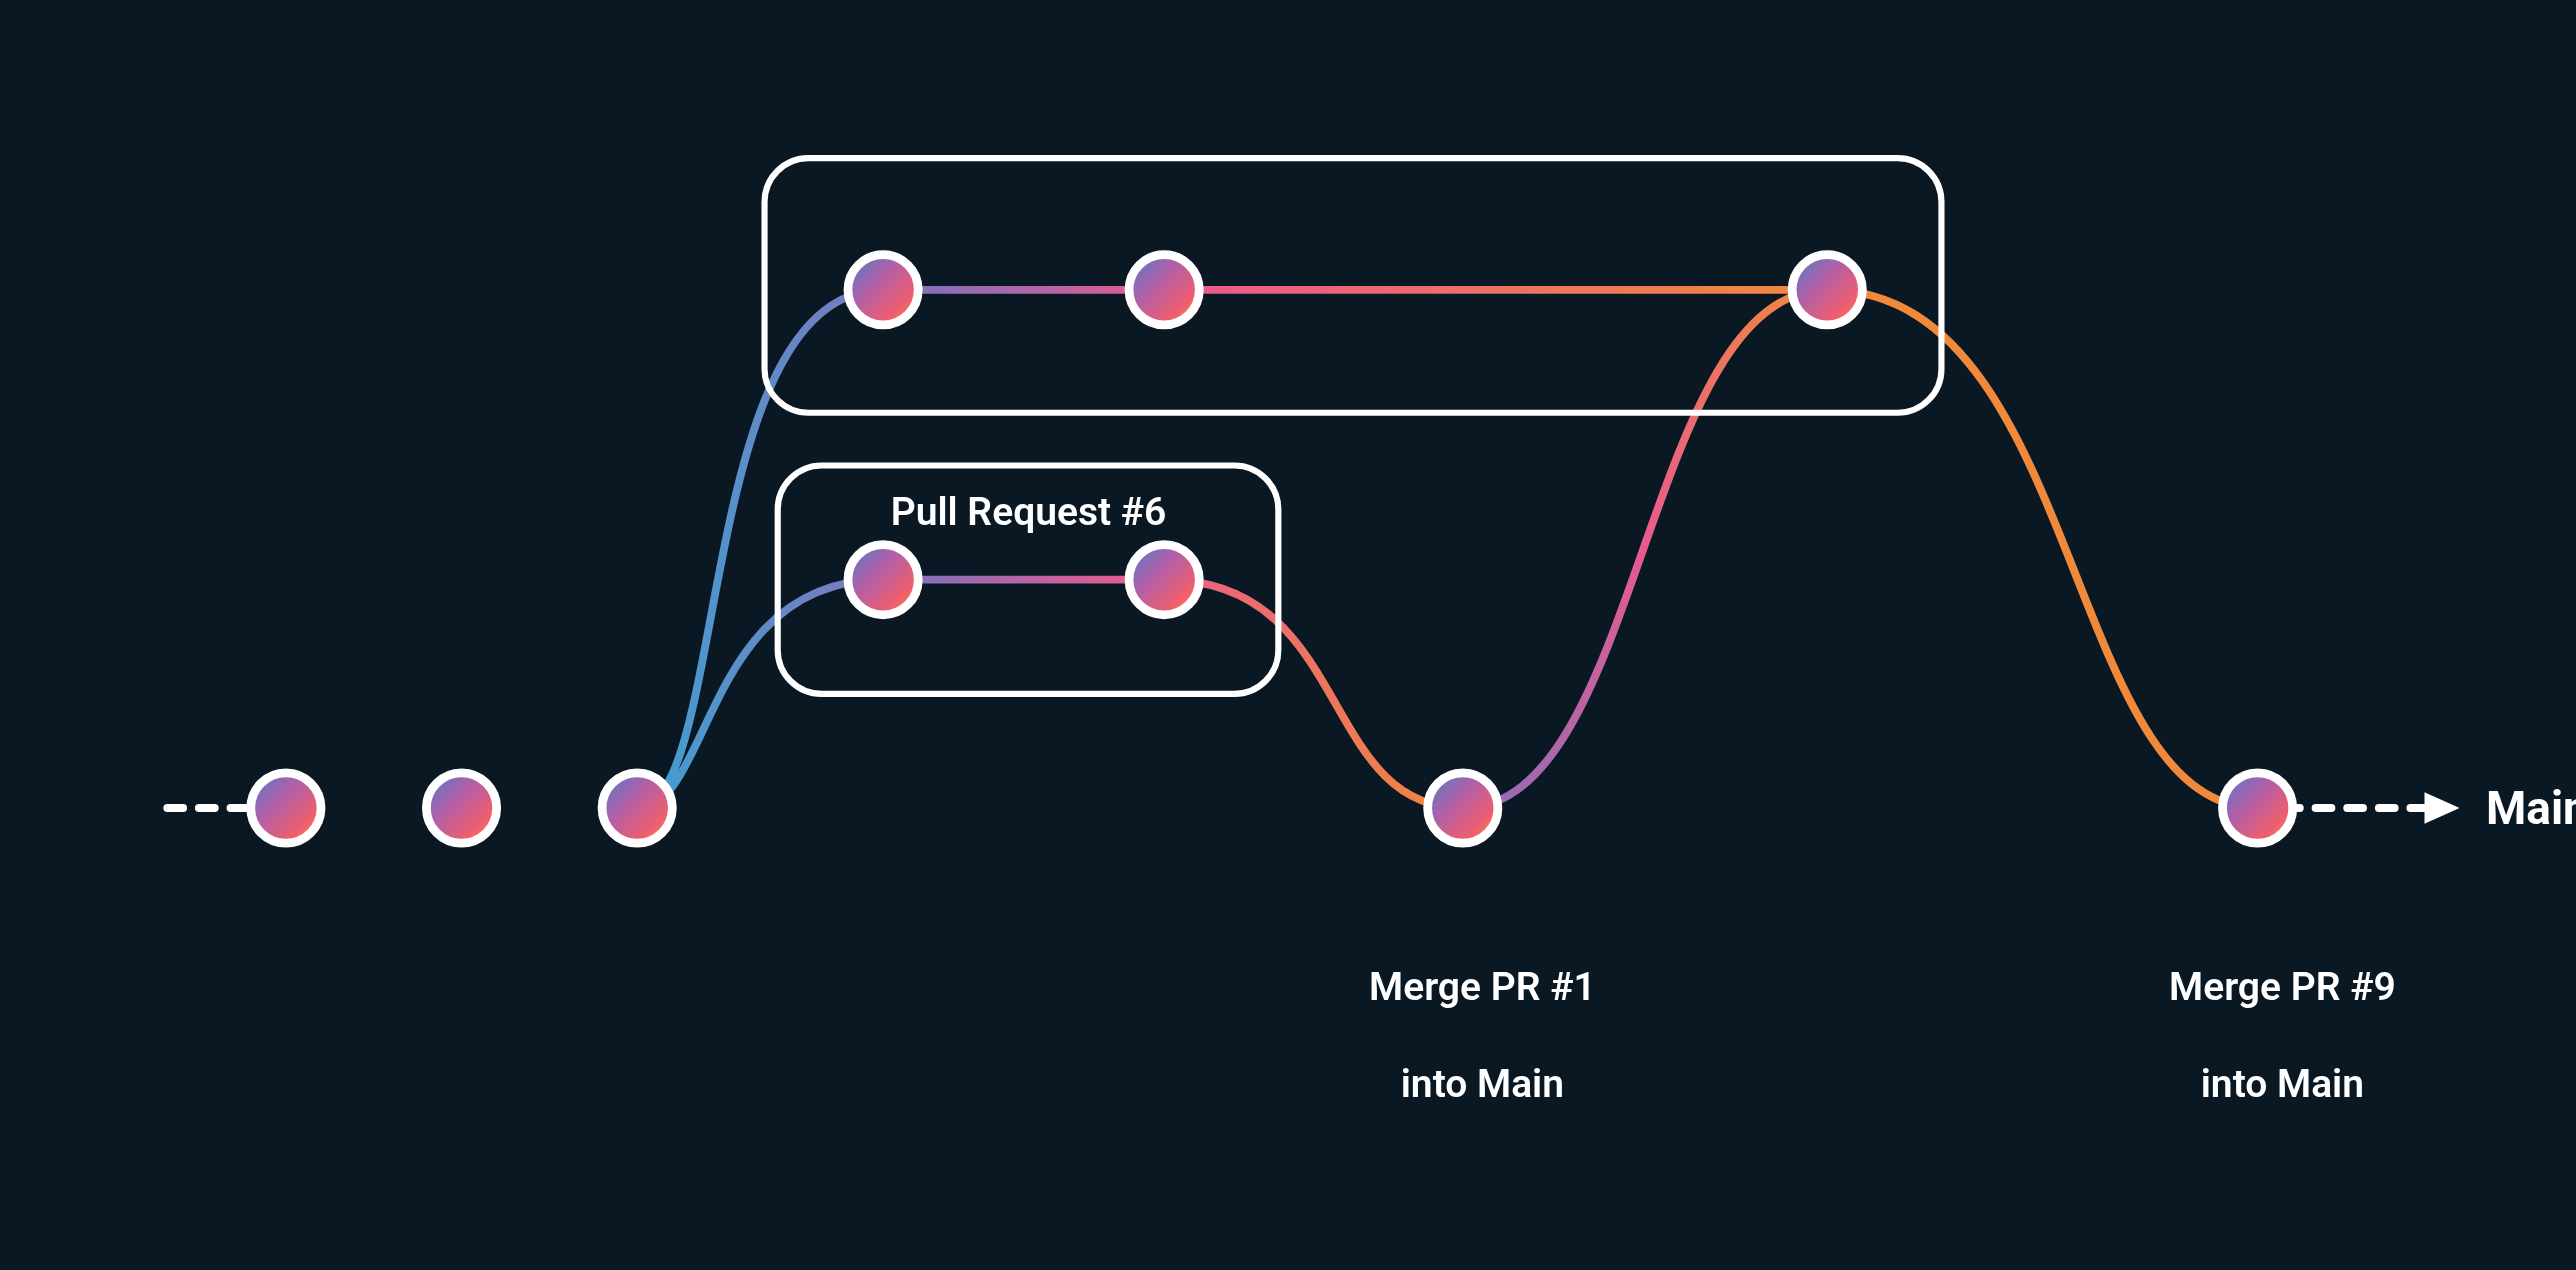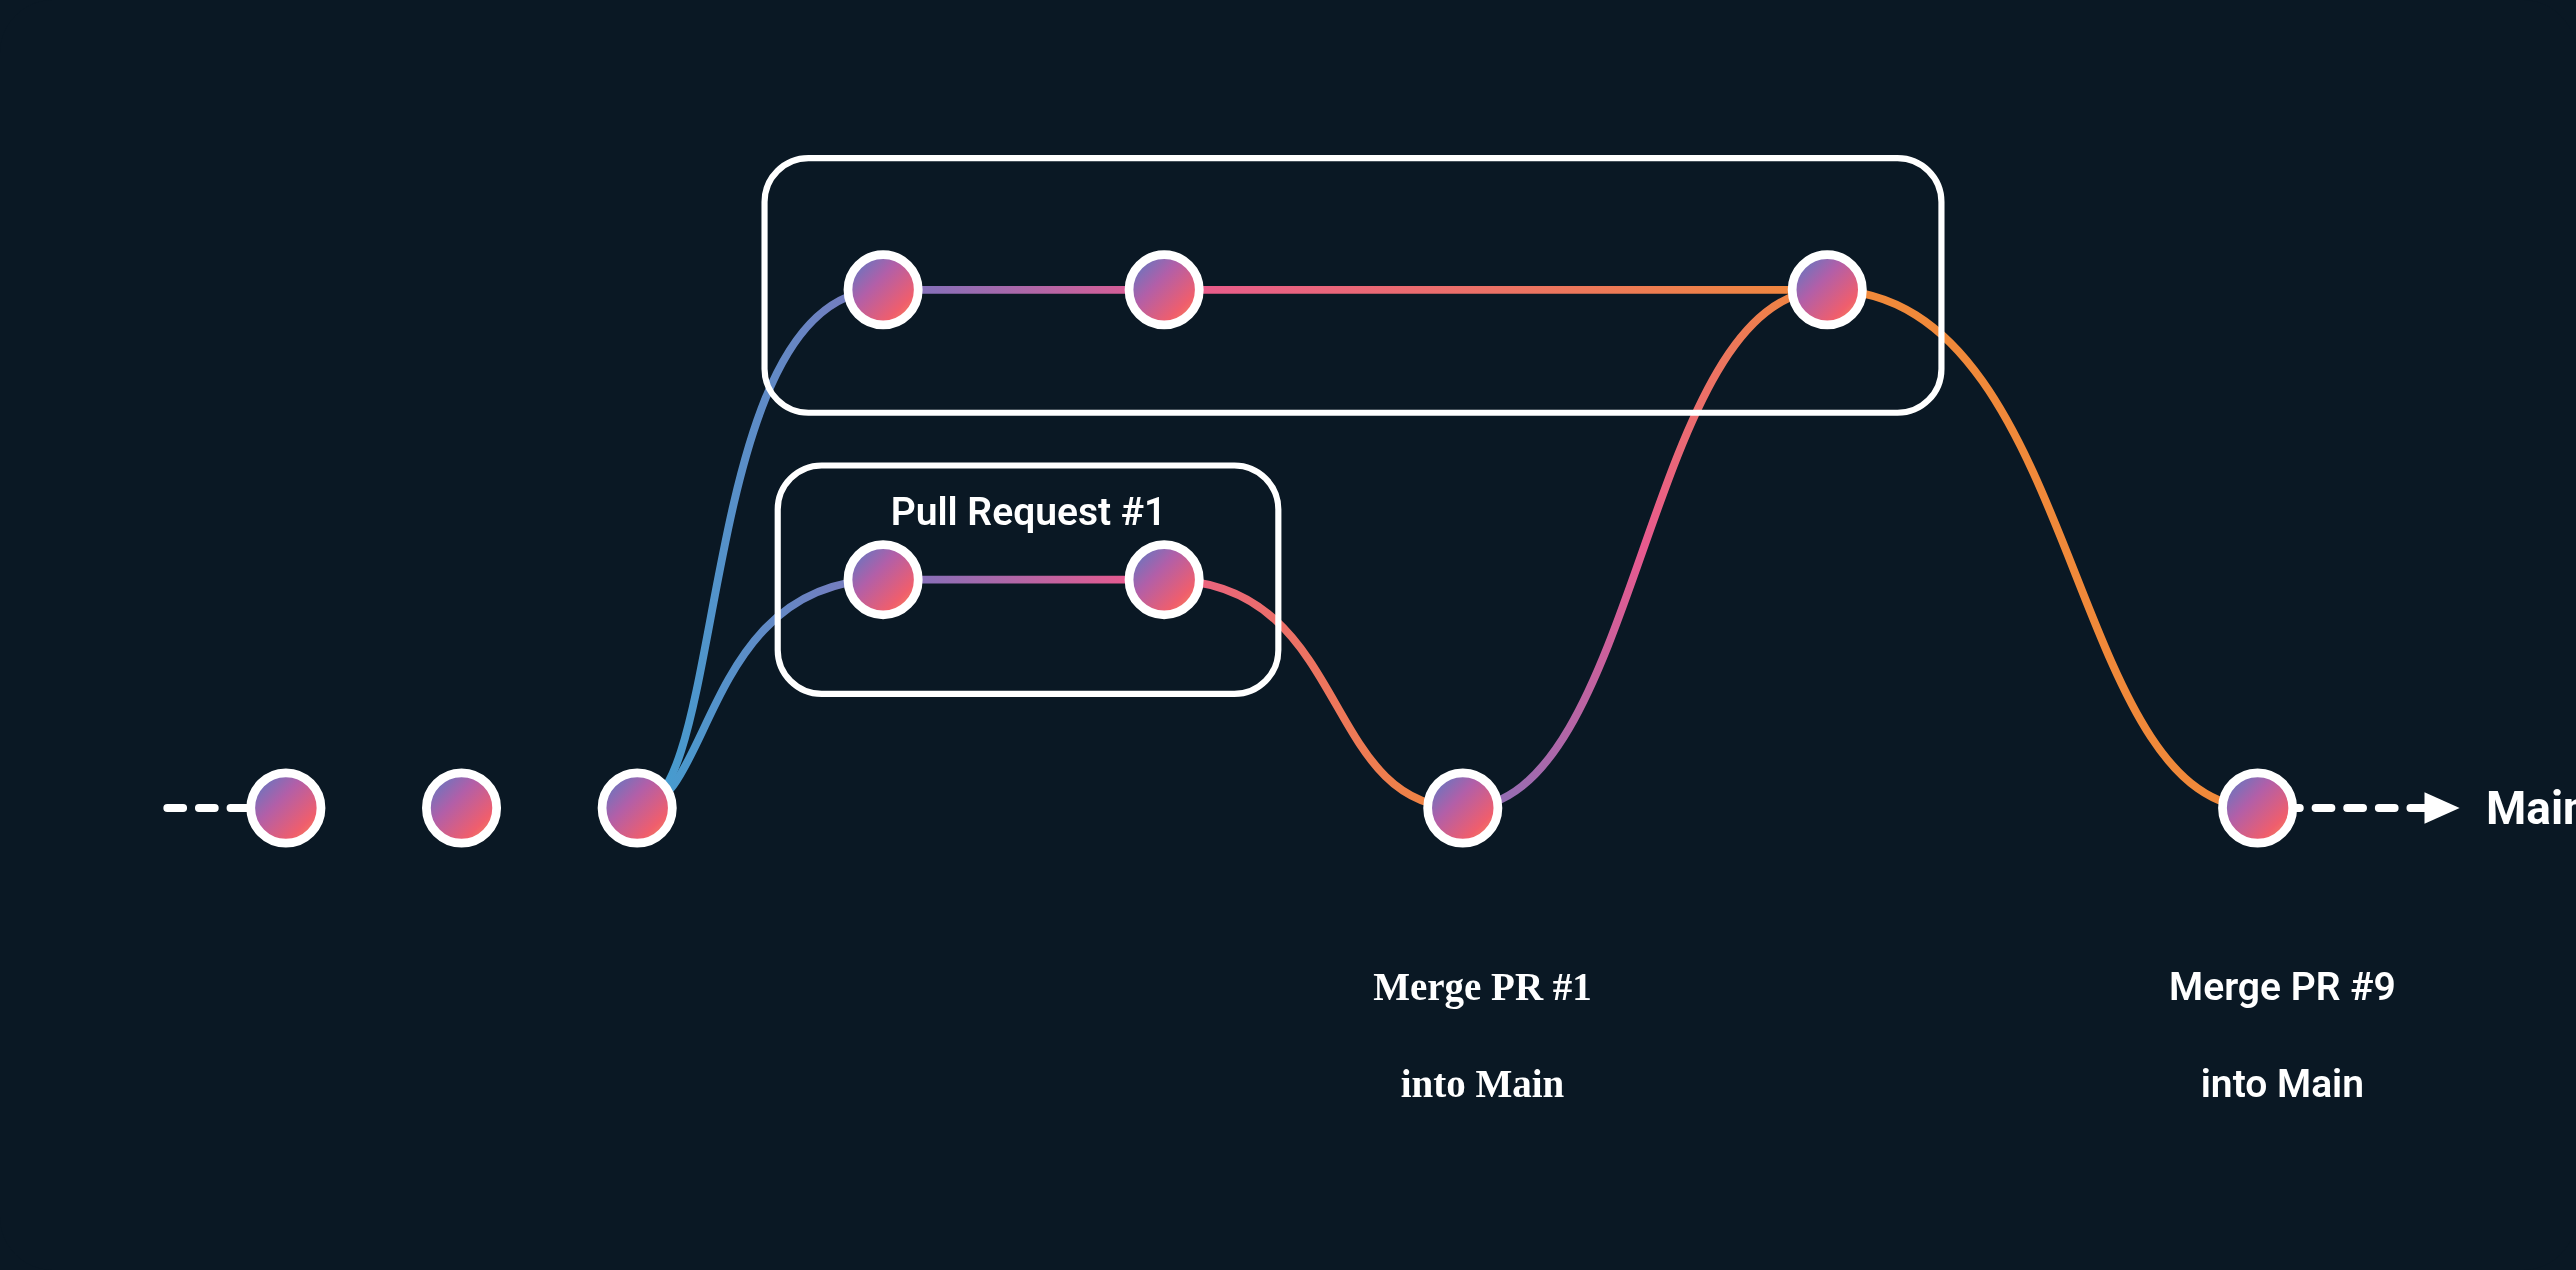--- a/index.html
+++ b/index.html
@@ -121,25 +121,25 @@
     <circle cx="1005" cy="660" r="40" fill="url(#nodeGrad)" stroke="#ffffff" stroke-width="10"></circle>
     <circle cx="1325" cy="660" r="40" fill="url(#nodeGrad)" stroke="#ffffff" stroke-width="10"></circle>
 
     <circle cx="1005" cy="330" r="40" fill="url(#nodeGrad)" stroke="#ffffff" stroke-width="10"></circle>
     <circle cx="1325" cy="330" r="40" fill="url(#nodeGrad)" stroke="#ffffff" stroke-width="10"></circle>
     <circle cx="2080" cy="330" r="40" fill="url(#nodeGrad)" stroke="#ffffff" stroke-width="10"></circle>
   </svg>
 
   <div class="label main" style="left:2486px; top:780px;">Main</div>
 
-  <div class="label" style="left:835px; top:488px; width:387px;">Pull Request #1</div>
+  <div class="label" style="left:835px; top:488px; width:387px;">Pull Request #6</div>
 
 
 
-  <div class="label" style="left:1309px; top:914px; width:308px;font-family:Liberation Serif, serif;">
+  <div class="label" style="left:1309px; top:914px; width:308px;">
     <span>Merge PR #1</span><br>
     <span>into Main</span>
   </div>
 
   <div class="label" style="left:2109px; top:914px; width:308px;">
     <span>Merge PR #9</span><br>
     <span>into Main</span>
   </div>
 
 </div>

